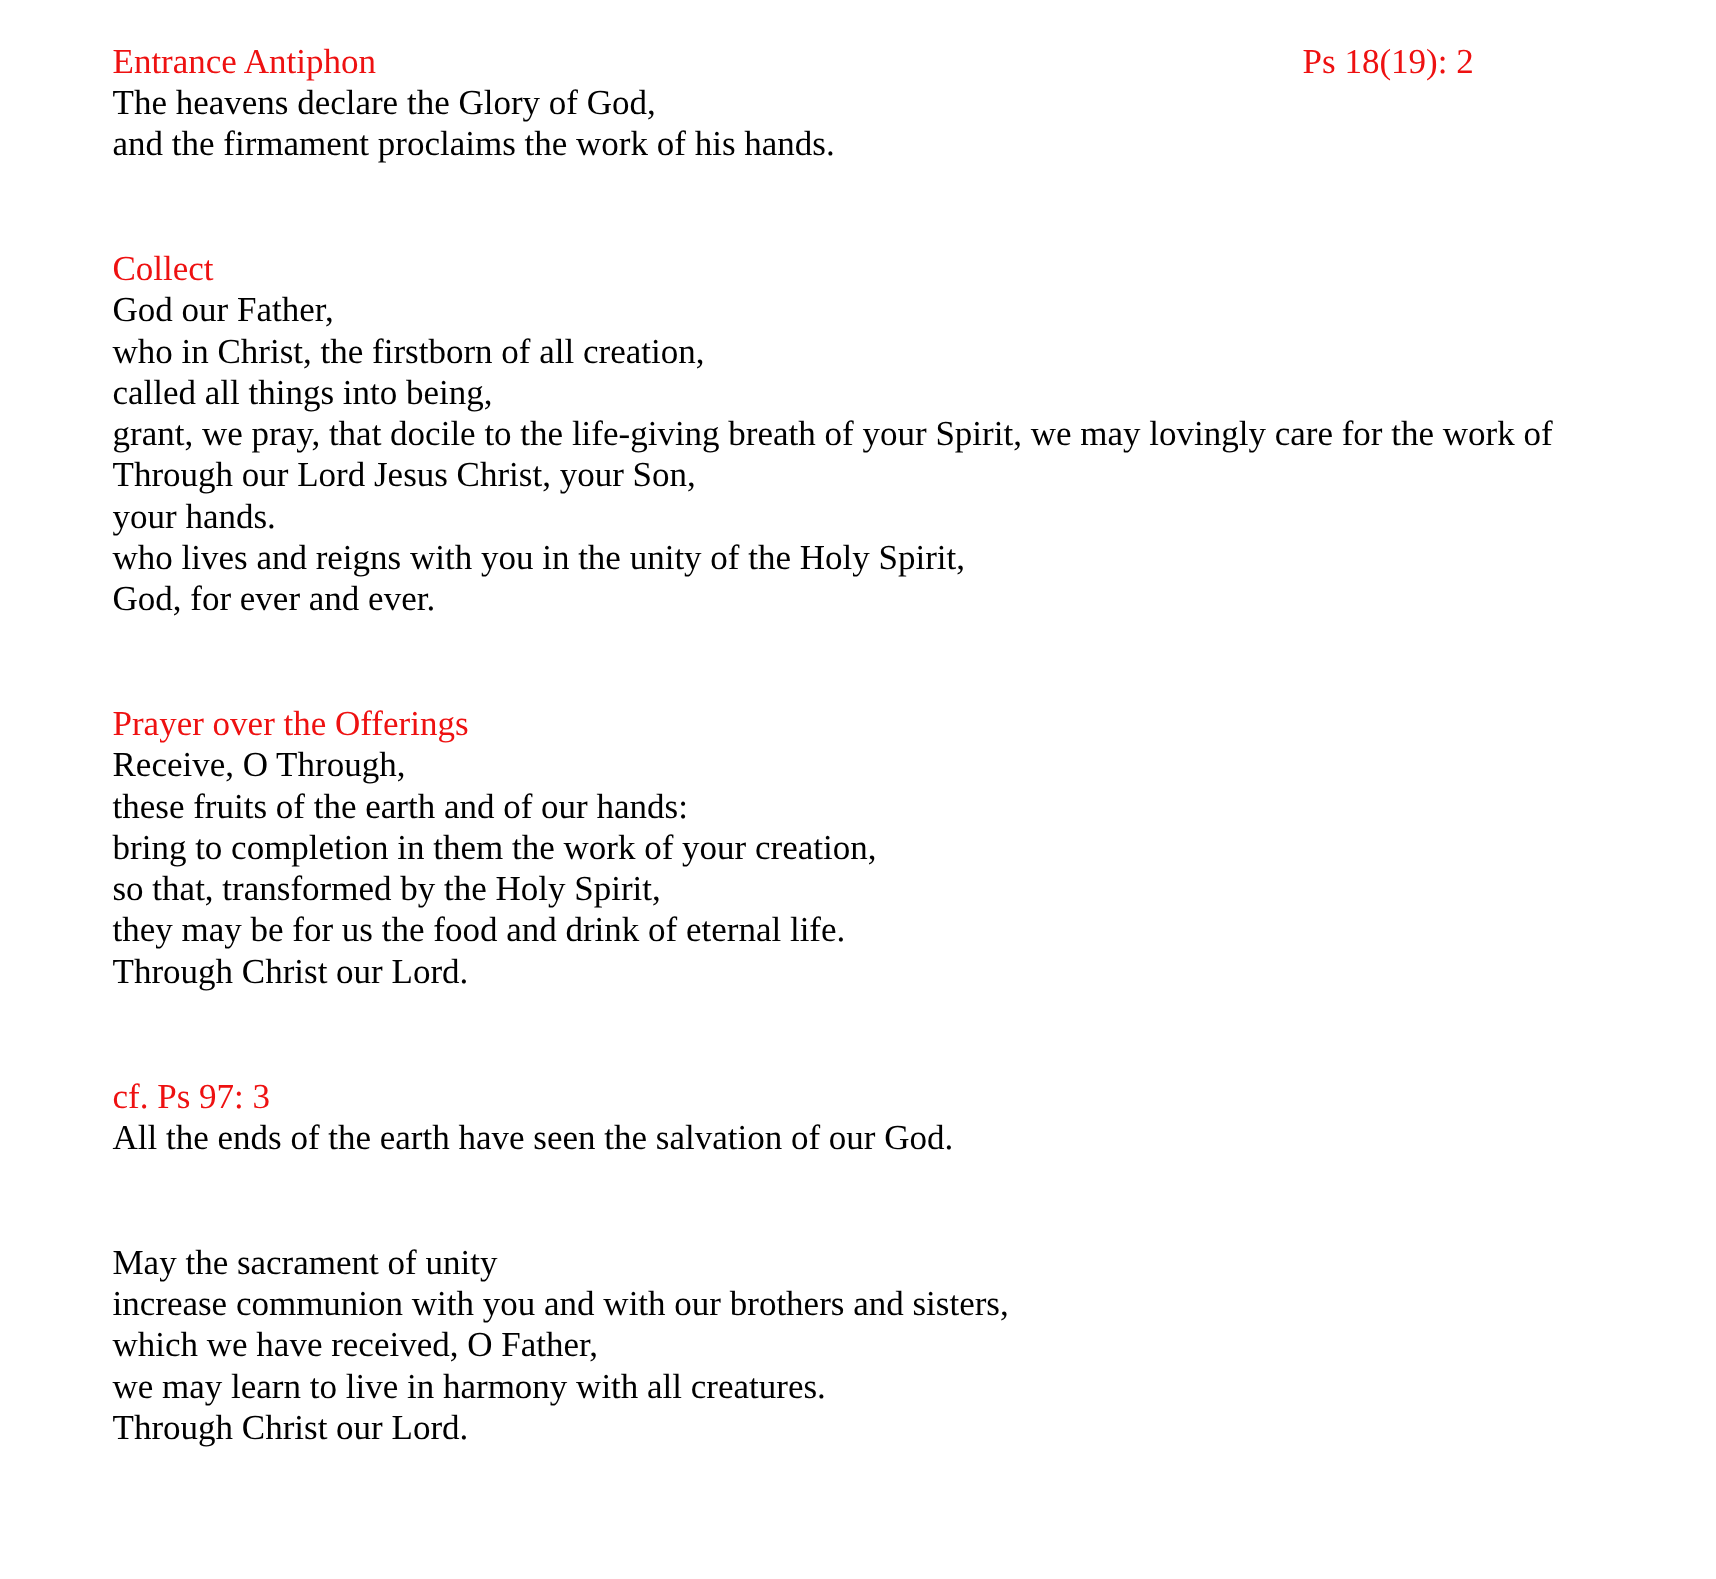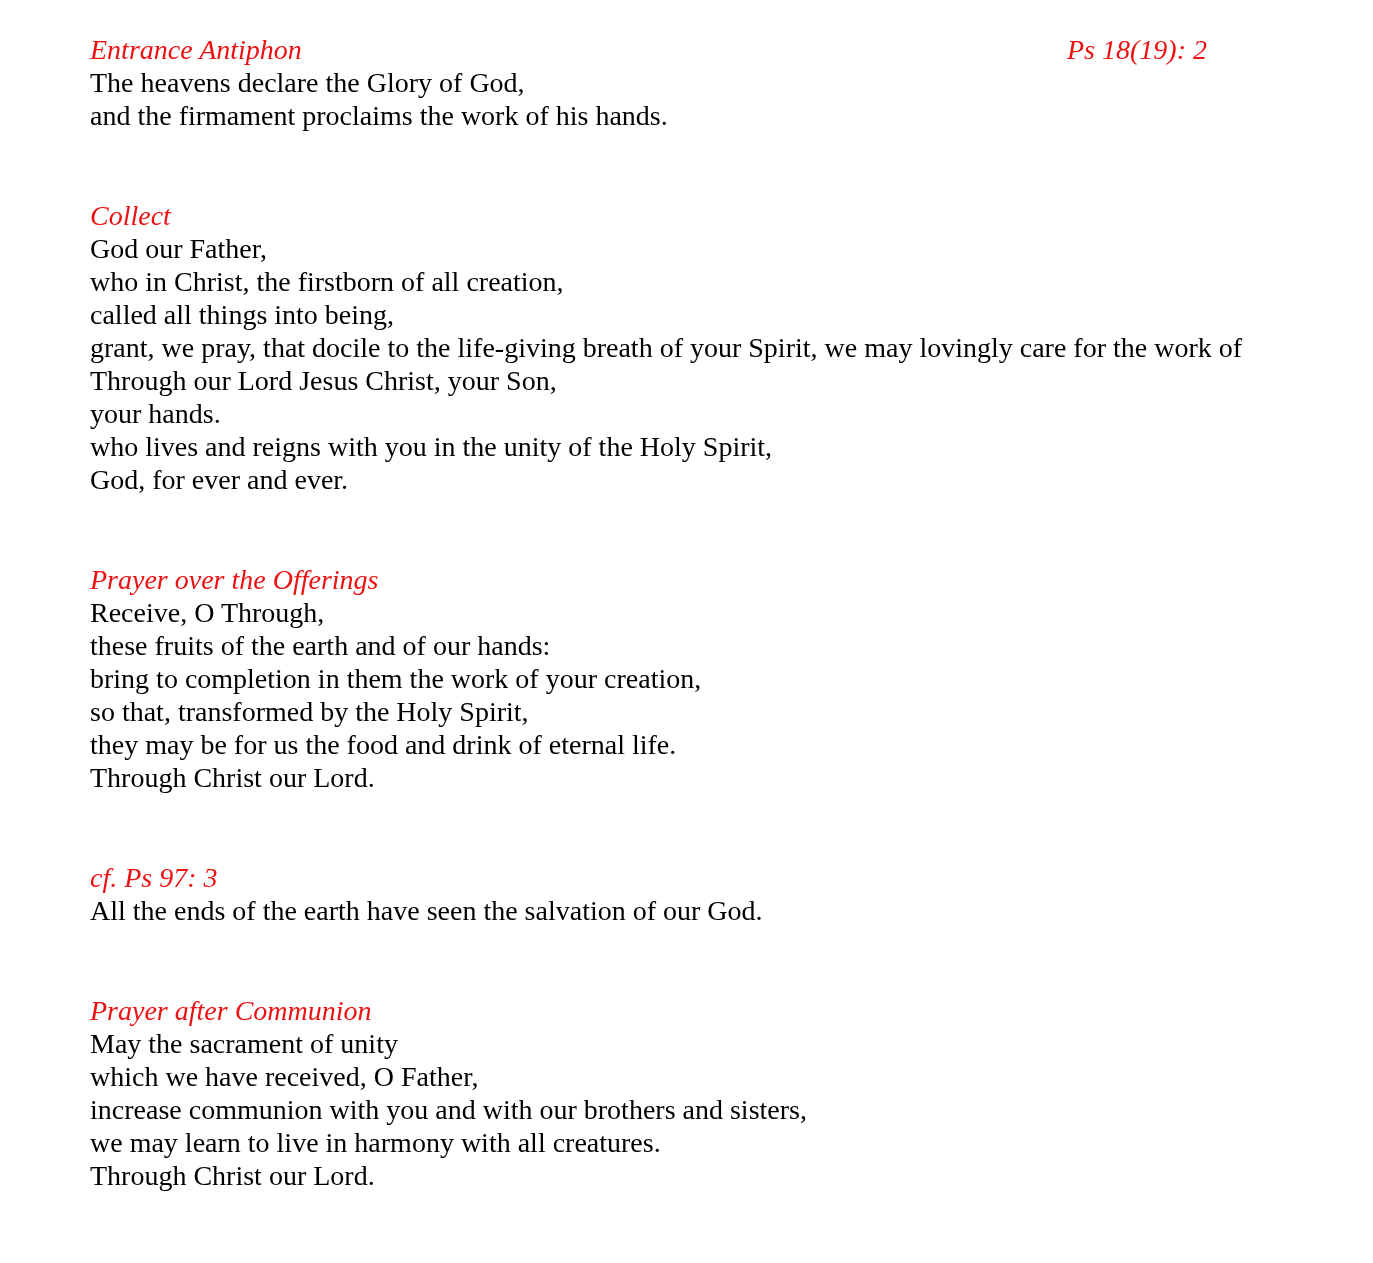--- a/index.html
+++ b/index.html
@@ -22,31 +22,30 @@
   .prayer-section {
     font-size: 28px;
     line-height: 33px;
     margin: 0 0 67px 0;
   }
   .heading-row {
     display: flex;
     justify-content: space-between;
     align-items: center;
     color: var(--accent-red, #ee1111);
-    font-style: italic;
   }
   .heading {
     margin: 0;
     font-size: 28px;
     font-weight: normal;
     white-space: nowrap;
   }
   .reference {
     white-space: nowrap;
-    margin-right: 79px;
+    margin-right: 107px;
   }
   .line {
     white-space: nowrap;
   }
 </style>
 </head>
 <body style="--accent-red: #ee1111; --text-color: #000000; background: rgb(255, 255, 255);">
 
 <div class="doc">
   <section class="prayer-section">
@@ -95,25 +94,21 @@
   <section class="prayer-section">
     <div class="heading-row">
       <span class="reference">cf. Ps 97: 3</span>
     </div>
     <div class="body">
         <div class="line">All the ends of the earth have seen the salvation of our God.</div>
       </div>
   </section>
 
   <section class="prayer-section">
-    <div class="heading-row">
-      <h2 class="heading">Prayer after Communion</h2>
-
-    </div>
     <div class="body">
         <div class="line">May the sacrament of unity</div>
+        <div class="line">increase communion with you and with our brothers and sisters,</div>
         <div class="line">which we have received, O Father,</div>
-        <div class="line">increase communion with you and with our brothers and sisters,</div>
         <div class="line">we may learn to live in harmony with all creatures.</div>
         <div class="line">Through Christ our Lord.</div>
       </div>
   </section>
 </div>
 
 </body></html>

